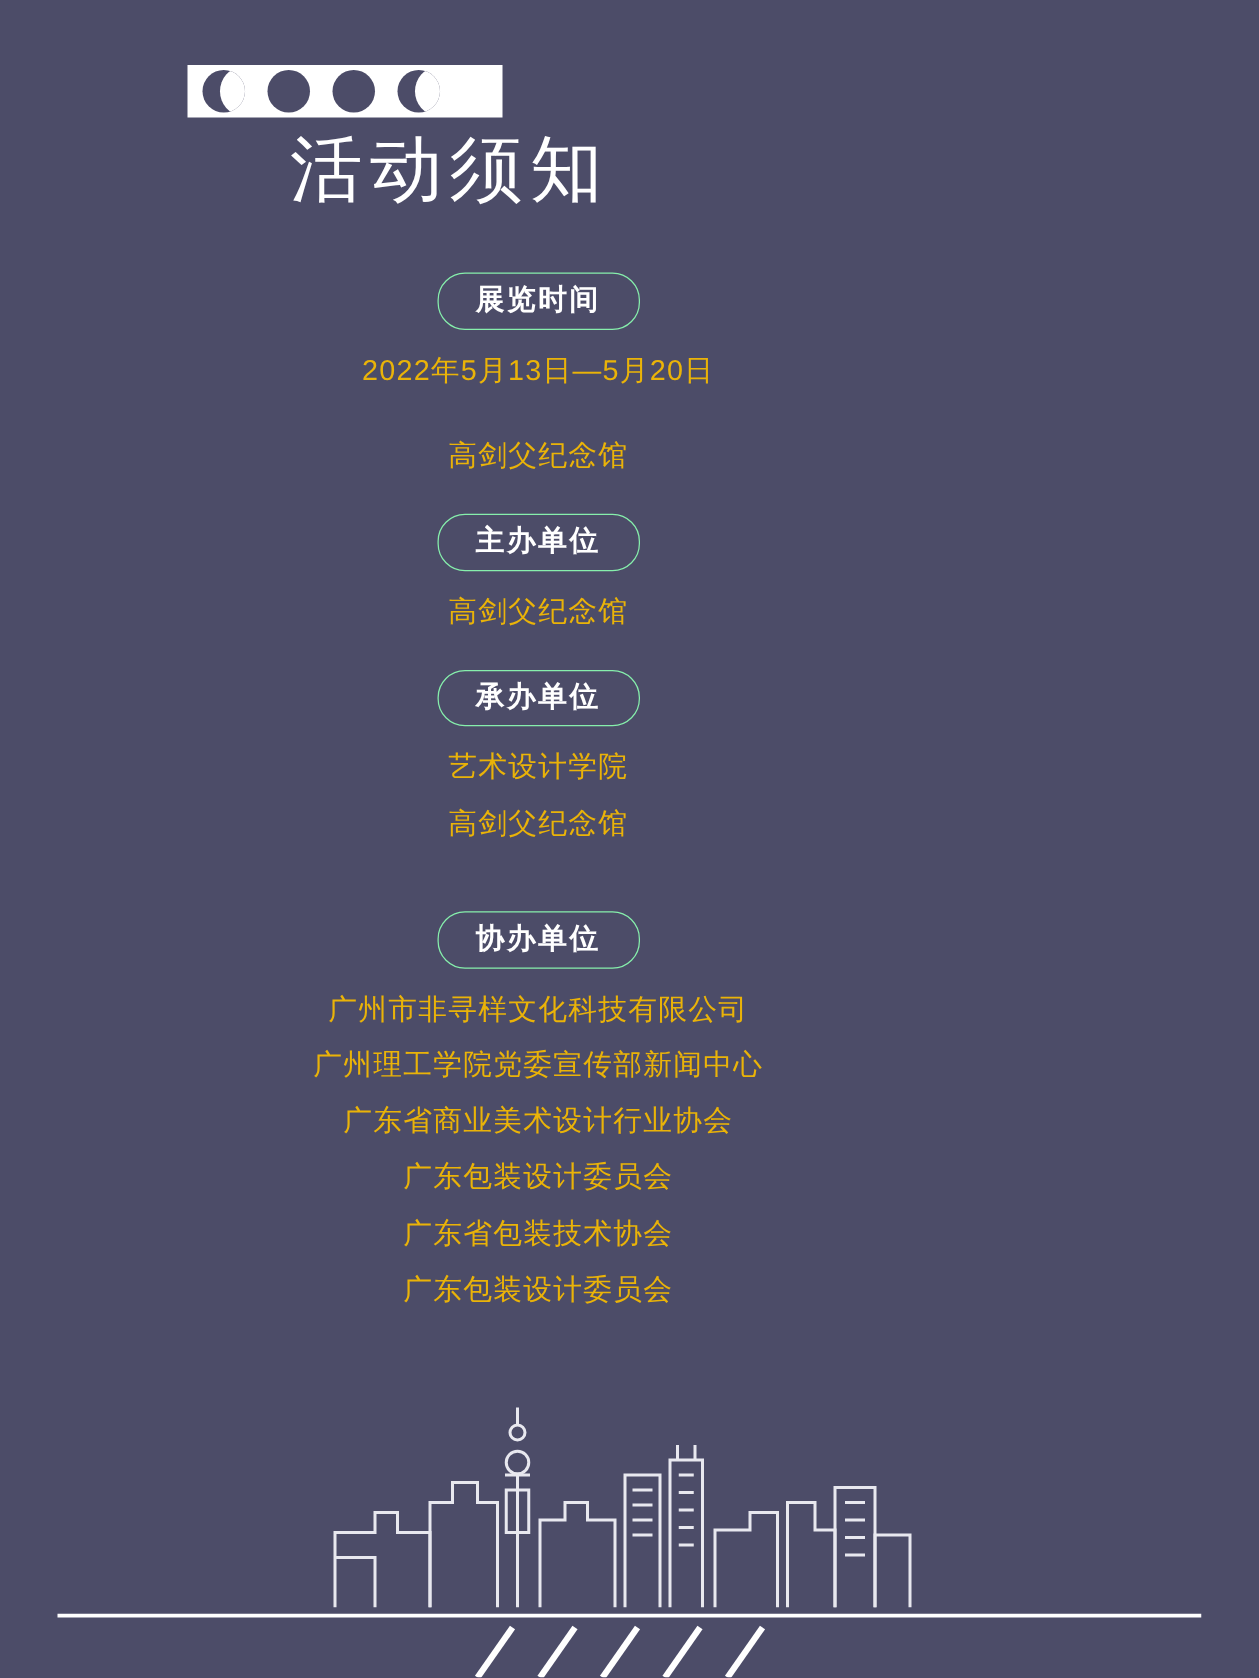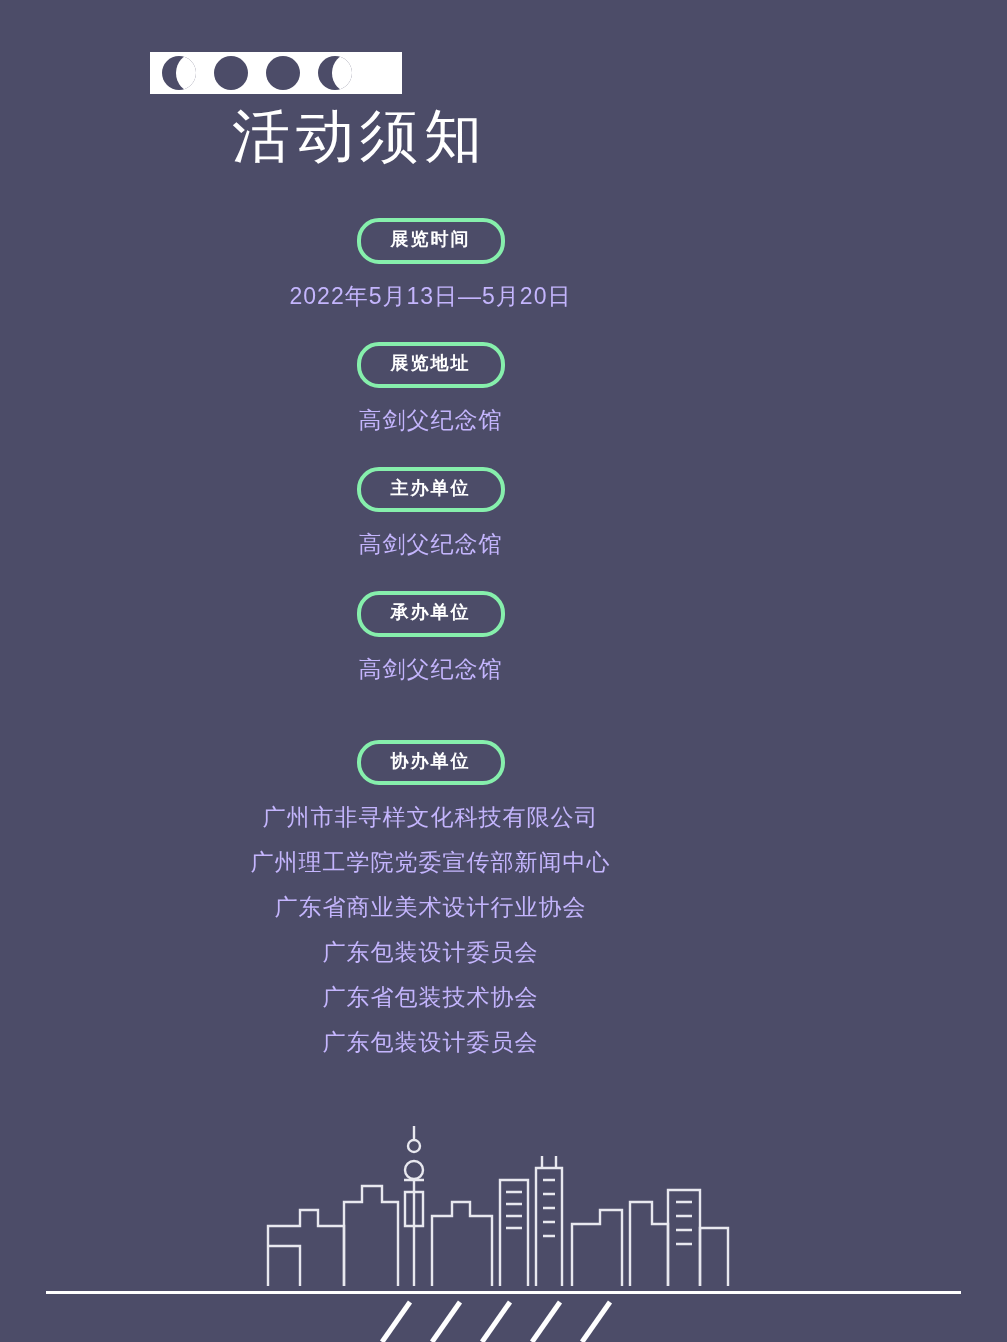--- a/index.html
+++ b/index.html
@@ -72,37 +72,37 @@
     top:218px;
     left:0;
     width:100%;
     text-align:center;
   }
   .section{
     text-align:center;
   }
   .pill{
     display:inline-block;
-    border:4px solid #86efac;
+    border:1px solid #86efac;
     border-radius:22px;
     padding:7px 30px 9px;
-    font-size:18px;
+    font-size:23px;
     font-weight:bold;
     letter-spacing:2px;
     line-height:1.2;
     color:#ffffff;
   }
   .lines{
     margin-top:10px;
   }
   .line{
     font-size:23px;
     letter-spacing:1px;
     line-height:1.95;
-    color:#c4b5fd;
+    color:#eab308;
     font-weight:400;
   }
   .sec-gap-1{margin-top:0px;}
   .sec-gap{margin-top:24px;}
   .sec-gap-big{margin-top:48px;}
 
   
   .skyline{
     position:absolute;
     left:0;
@@ -144,36 +144,36 @@
   <div class="sections">
 
     <div class="section sec-gap-1">
       <div class="pill">展览时间</div>
       <div class="lines">
         <div class="line">2022年5月13日—5月20日</div>
       </div>
     </div>
 
     <div class="section sec-gap">
-      <div class="pill">展览地址</div>
       <div class="lines">
         <div class="line">高剑父纪念馆</div>
       </div>
     </div>
 
     <div class="section sec-gap">
       <div class="pill">主办单位</div>
       <div class="lines">
         <div class="line">高剑父纪念馆</div>
       </div>
     </div>
 
     <div class="section sec-gap">
       <div class="pill">承办单位</div>
       <div class="lines">
+        <div class="line">艺术设计学院</div>
         <div class="line">高剑父纪念馆</div>
       </div>
     </div>
 
     <div class="section sec-gap-big">
       <div class="pill">协办单位</div>
       <div class="lines">
         <div class="line">广州市非寻样文化科技有限公司</div>
         <div class="line">广州理工学院党委宣传部新闻中心</div>
         <div class="line">广东省商业美术设计行业协会</div>

